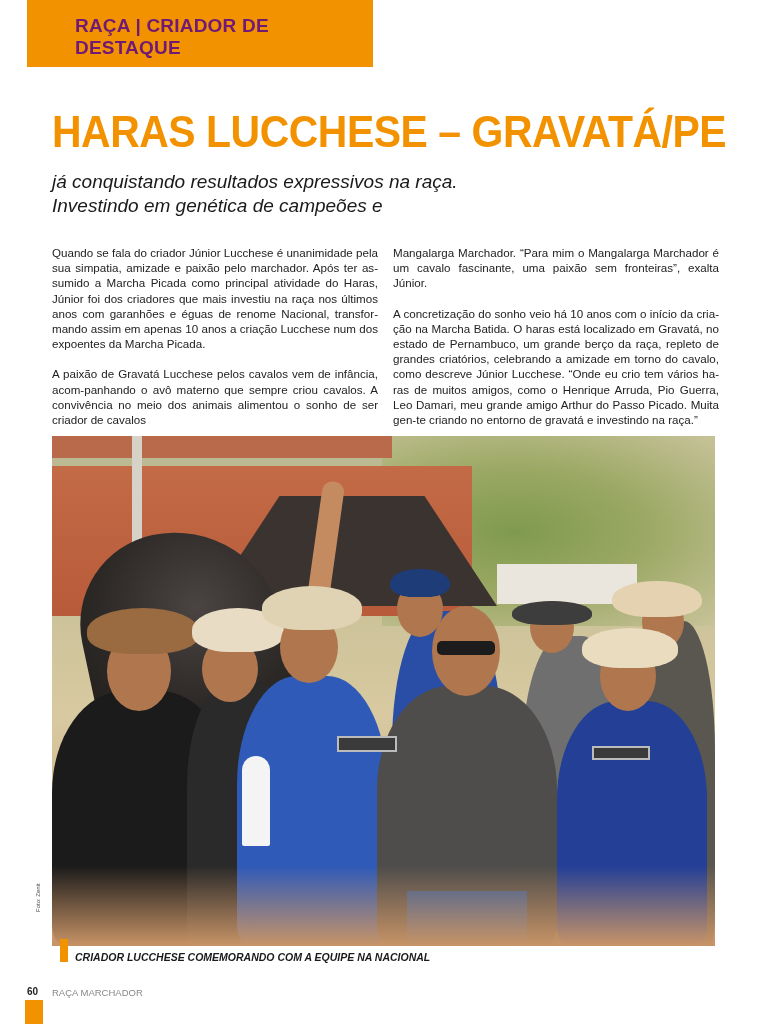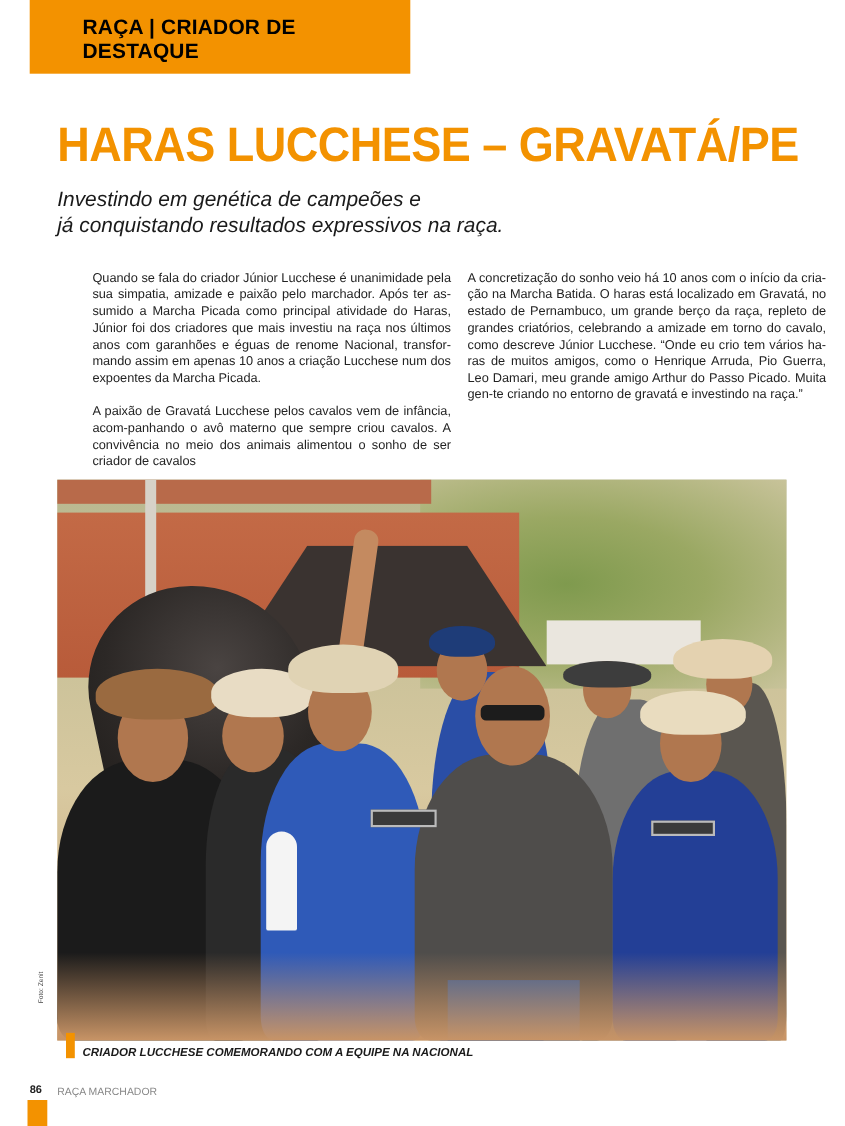--- a/index.html
+++ b/index.html
@@ -4,21 +4,21 @@
 <style>
   * { box-sizing: border-box; margin: 0; padding: 0; }
   html, body { width: 768px; height: 1024px; background: #ffffff; overflow: hidden; }
   body { position: relative; font-family: "Liberation Sans", "DejaVu Sans", sans-serif; color: #222; }
 
   .section-tag {
     position: absolute; left: 27px; top: 0; width: 346px; height: 67px;
     background: #f39200; display: flex; align-items: center; justify-content: center;
   }
   .section-tag span {
-    color: #000000; font-weight: bold; font-size: 19px; letter-spacing: 0.2px;
+    color: #701a75; font-weight: bold; font-size: 19px; letter-spacing: 0.2px;
     font-family: "Liberation Sans", sans-serif; padding-top: 6px; margin-left: 48px;
   }
 
   .headline {
     position: absolute; left: 52px; top: 106px; width: 690px;
     color: #f39200; font-weight: bold; font-size: 44px; line-height: 52px;
     font-family: "Liberation Sans", sans-serif; letter-spacing: -0.5px;
     transform: scaleX(0.93); transform-origin: left;
     white-space: nowrap;
   }
@@ -28,21 +28,20 @@
     font-style: italic; font-size: 19px; line-height: 24px; color: #1a1a1a;
     font-family: "Liberation Sans", sans-serif;
   }
   .subhead div { white-space: nowrap; }
 
   .col {
     position: absolute; top: 245px; width: 326px;
     font-size: 11.6px; line-height: 15.2px; color: #222;
     font-family: "Liberation Sans", sans-serif; text-align: justify;
     hyphens: manual;
-    margin-left: 32px;
   }
   .col p { margin-bottom: 15px; }
   .col-left { left: 52px; }
   .col-right { left: 393px; }
 
   .photo {
     position: absolute; left: 52px; top: 436px; width: 663px; height: 510px;
     overflow: hidden;
     background: linear-gradient(180deg, #b8b890 0%, #d8c9a0 55%, #c9a277 100%);
   }
@@ -118,30 +117,31 @@
 </head>
 <body>
 
 <div class="section-tag">
   <span>RAÇA | CRIADOR DE DESTAQUE</span>
 </div>
 
 <h1 class="headline">HARAS LUCCHESE – GRAVATÁ/PE</h1>
 
 <div class="subhead">
+  <div>já conquistando resultados expressivos na raça.</div>
   <div>Investindo em genética de campeões e</div>
-  <div>já conquistando resultados expressivos na raça.</div>
 </div>
 
 <div class="col col-left">
   <p>Quando se fala do criador Júnior Lucchese é unanimidade pela sua simpatia, amizade e paixão pelo marchador. Após ter as-sumido a Marcha Picada como principal atividade do Haras, Júnior foi dos criadores que mais investiu na raça nos últimos anos com garanhões e éguas de renome Nacional, transfor-mando assim em apenas 10 anos a criação Lucchese num dos expoentes da Marcha Picada.</p>
   <p>A paixão de Gravatá Lucchese pelos cavalos vem de infância, acom-panhando o avô materno que sempre criou cavalos. A convivência no meio dos animais alimentou o sonho de ser criador de cavalos</p>
 </div>
 
 <div class="col col-right">
+  <p>Mangalarga Marchador. “Para mim o Mangalarga Marchador é um cavalo fascinante, uma paixão sem fronteiras”, exalta Júnior.</p>
   <p>A concretização do sonho veio há 10 anos com o início da cria-ção na Marcha Batida. O haras está localizado em Gravatá, no estado de Pernambuco, um grande berço da raça, repleto de grandes criatórios, celebrando a amizade em torno do cavalo, como descreve Júnior Lucchese. “Onde eu crio tem vários ha-ras de muitos amigos, como o Henrique Arruda, Pio Guerra, Leo Damari, meu grande amigo Arthur do Passo Picado. Muita gen-te criando no entorno de gravatá e investindo na raça.”</p>
 </div>
 
 <div class="photo">
   <div class="bg-trees"></div>
   <div class="bg-roof-top"></div>
   <div class="bg-roof"></div>
   <div class="bg-sign"></div>
   <div class="bg-awning"></div>
   <div class="pole"></div>
@@ -185,15 +185,15 @@
   <div style="position:absolute;left:540px;top:310px;width:58px;height:14px;background:#3a3a3a;border:2px solid #bbb;"></div>
 
   <div class="ground"></div>
 </div>
 
 <div class="photo-credit">Foto: Zenit</div>
 
 <div class="caption-bar"></div>
 <div class="caption">CRIADOR LUCCHESE COMEMORANDO COM A EQUIPE NA NACIONAL</div>
 
-<div class="page-number">86</div>
+<div class="page-number">60</div>
 <div class="magazine-name">RAÇA MARCHADOR</div>
 <div class="footer-bar"></div>
 
 </body></html>

